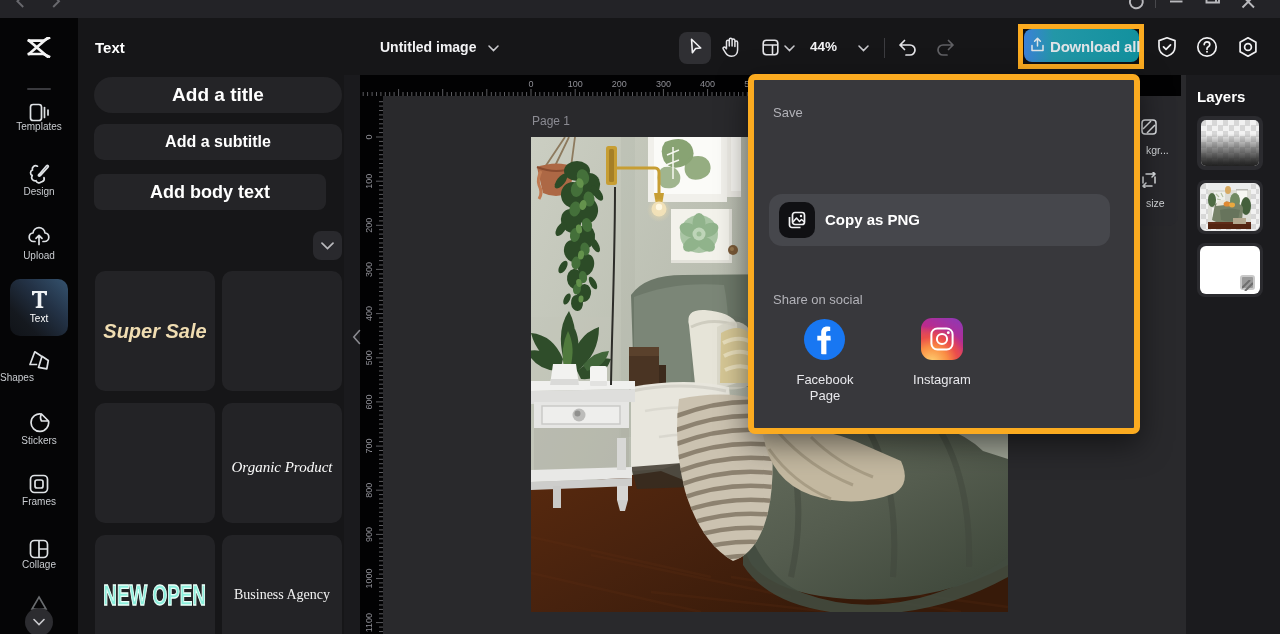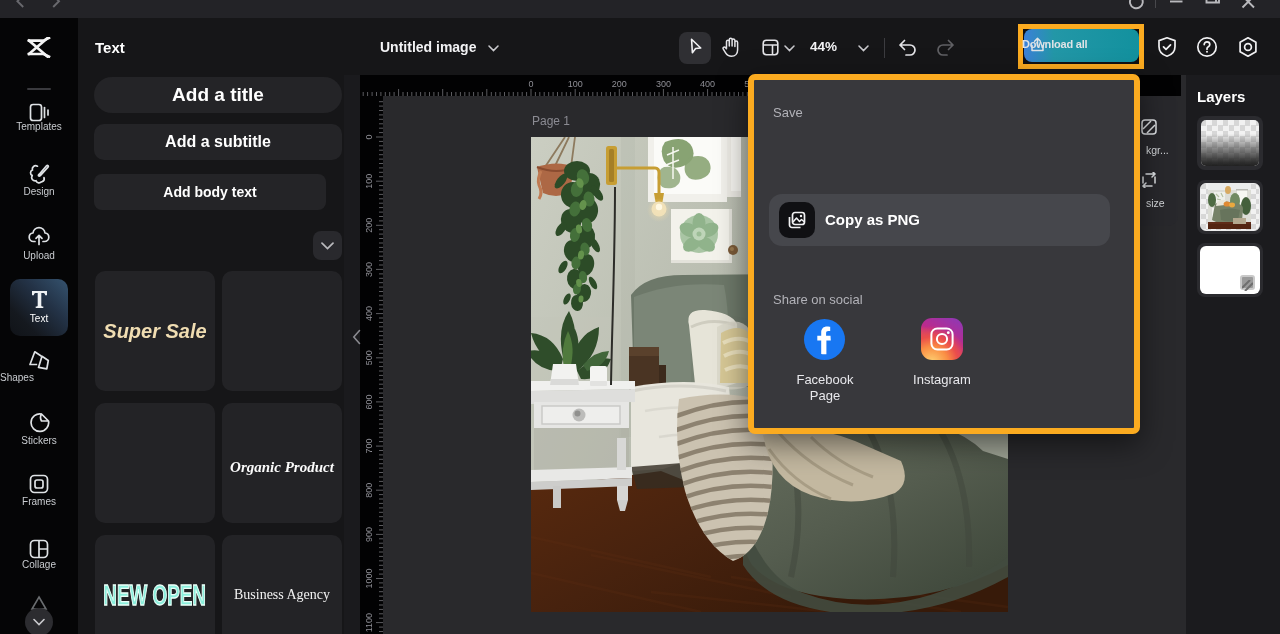--- a/index.html
+++ b/index.html
@@ -92,36 +92,36 @@
       <svg class="abs" style="left:8px;top:10px;" width="12" height="8" viewBox="0 0 12 8" fill="none" stroke="#c9c9cd" stroke-width="1.6" stroke-linecap="round">
           <path d="M1 1.5 L6 6.5 L11 1.5"></path>
         </svg>
     </div>
   </div>
 
   <div class="abs" style="left:78px;top:18px;width:280px;height:616px;background:#161618;">
     <div class="abs" style="left:17px;top:21px;font-size:15px;font-weight:bold;color:#fff;">Text</div>
     <div class="abs" style="left:16px;top:59px;width:248px;height:36px;background:#242427;border-radius:18px;text-align:center;line-height:36px;color:#fff;font-size:19px;font-weight:bold;">Add a title</div>
     <div class="abs" style="left:16px;top:106px;width:248px;height:36px;background:#242427;border-radius:10px;text-align:center;line-height:36px;color:#fff;font-size:16px;font-weight:bold;">Add a subtitle</div>
-    <div class="abs" style="left:16px;top:156px;width:232px;height:36px;background:#242427;border-radius:8px;text-align:center;line-height:36px;color:#fff;font-size:14px;font-weight:600;">Add body text</div>
+    <div class="abs" style="left:16px;top:156px;width:232px;height:36px;background:#242427;border-radius:8px;text-align:center;line-height:36px;color:#fff;font-size:18px;font-weight:600;">Add body text</div>
     <div class="abs" style="left:235px;top:213px;width:29px;height:29px;background:#29292d;border-radius:8px;">
       <svg class="abs" style="left:8px;top:11px;" width="13" height="8" viewBox="0 0 13 8" fill="none" stroke="#b9b9bd" stroke-width="1.7" stroke-linecap="round">
           <path d="M1 1.2 L6.5 6.6 L12 1.2"></path>
         </svg>
     </div>
 
     <div class="abs" style="left:17px;top:253px;width:120px;height:120px;background:#232326;border-radius:10px;"></div>
     <div class="abs" style="left:144px;top:253px;width:120px;height:120px;background:#232326;border-radius:10px;"></div>
     <div class="abs" style="left:17px;top:385px;width:120px;height:120px;background:#232326;border-radius:10px;"></div>
     <div class="abs" style="left:144px;top:385px;width:120px;height:120px;background:#232326;border-radius:10px;"></div>
     <div class="abs" style="left:17px;top:517px;width:120px;height:120px;background:#232326;border-radius:10px;"></div>
     <div class="abs" style="left:144px;top:517px;width:120px;height:120px;background:#232326;border-radius:10px;"></div>
 
     <div class="abs" style="left:17px;top:253px;width:120px;height:120px;display:flex;align-items:center;justify-content:center;font-style:italic;font-weight:bold;font-size:20px;color:#f0ddb2;">Super Sale</div>
-    <div class="abs" style="left:144px;top:385px;width:120px;height:128px;display:flex;align-items:center;justify-content:center;font-family:'Liberation Serif',serif;font-style:italic;font-weight:bold;font-size:15px;color:#fbfbfb;">Organic Product</div>
+    <div class="abs" style="left:144px;top:385px;width:120px;height:128px;display:flex;align-items:center;justify-content:center;font-family:'Liberation Serif',serif;font-style:italic;font-weight:normal;font-size:15px;color:#fbfbfb;">Organic Product</div>
     <div class="abs" style="left:17px;top:517px;width:120px;height:120px;display:flex;align-items:center;justify-content:center;">
       <span style="display:inline-block;white-space:nowrap;transform:scale(.82,1.3);font-weight:bold;font-size:23px;letter-spacing:0;color:#8aefdc;-webkit-text-stroke:1px #eafff8;">NEW OPEN</span>
     </div>
     <div class="abs" style="left:144px;top:517px;width:120px;height:120px;display:flex;align-items:center;justify-content:center;font-family:'Liberation Serif',serif;font-size:14px;color:#f2f2f2;">Business Agency</div>
   </div>
 
   <div class="abs" style="left:358px;top:18px;width:922px;height:57px;background:#161618;">
     <div class="abs" style="left:22px;top:21px;font-size:14px;font-weight:bold;color:#f2f2f4;">Untitled image</div>
     <svg class="abs" style="left:130px;top:27px;" width="11" height="7" viewBox="0 0 11 7" fill="none" stroke="#c9c9cd" stroke-width="1.5" stroke-linecap="round">
         <path d="M1 1 L5.5 5.6 L10 1"></path>
@@ -155,21 +155,21 @@
     <svg class="abs" style="left:578px;top:21px;" width="19" height="17" viewBox="0 0 19 17" fill="none" stroke="#606064" stroke-width="1.7" stroke-linecap="round" stroke-linejoin="round">
       <path d="M12.5 1.5 L17 6 L12.5 10.5 M17 6 H7 a5 5 0 0 0 0 10 H11"></path>
     </svg>
 
     <div class="abs" style="left:660px;top:6px;width:126px;height:45px;border:5px solid #fbab20;background:#101012;"></div>
     <div class="abs" style="left:666px;top:11px;width:115px;height:33px;border-radius:8px;background:linear-gradient(90deg,#3c80d8 0%,#2397a7 26%,#12919e 100%);"></div>
     <svg class="abs" style="left:672px;top:19px;" width="15" height="16" viewBox="0 0 15 16" fill="none" stroke="#dfe3e6" stroke-width="1.5" stroke-linecap="round" stroke-linejoin="round">
       <path d="M2 8.5 v5 h11 v-5"></path>
       <path d="M7.5 1.3 V9 M4.6 4.2 L7.5 1.3 L10.4 4.2"></path>
     </svg>
-    <div class="abs" style="left:664px;top:20px;font-size:11px;font-weight:bold;letter-spacing:-0.2px;color:#dfe3e6;">Download all</div>
+    <div class="abs" style="left:692px;top:20px;font-size:15px;font-weight:bold;letter-spacing:-0.2px;color:#dfe3e6;">Download all</div>
 
     <svg class="abs" style="left:798px;top:18px;" width="22" height="22" viewBox="0 0 22 22" fill="none" stroke="#f0f0f2" stroke-width="1.7" stroke-linecap="round" stroke-linejoin="round">
       <path d="M11 1.8 L19 4.6 V10.5 C19 15.6 15.7 18.8 11 20.2 C6.3 18.8 3 15.6 3 10.5 V4.6 Z"></path>
       <path d="M7.5 10.8 L10 13.3 L14.5 8.8"></path>
     </svg>
     <svg class="abs" style="left:838px;top:18px;" width="22" height="22" viewBox="0 0 22 22" fill="none" stroke="#f0f0f2" stroke-width="1.7" stroke-linecap="round">
       <circle cx="11" cy="11" r="9.2"></circle>
       <path d="M8.2 8.6 c0-1.7 1.2-2.8 2.8-2.8 c1.6 0 2.8 1.1 2.8 2.6 c0 1.4-.9 2-1.8 2.6 c-.7.4-1 .9-1 1.7 v.5"></path>
       <circle cx="11" cy="15.8" r="1" fill="#f0f0f2" stroke="none"></circle>
     </svg>

